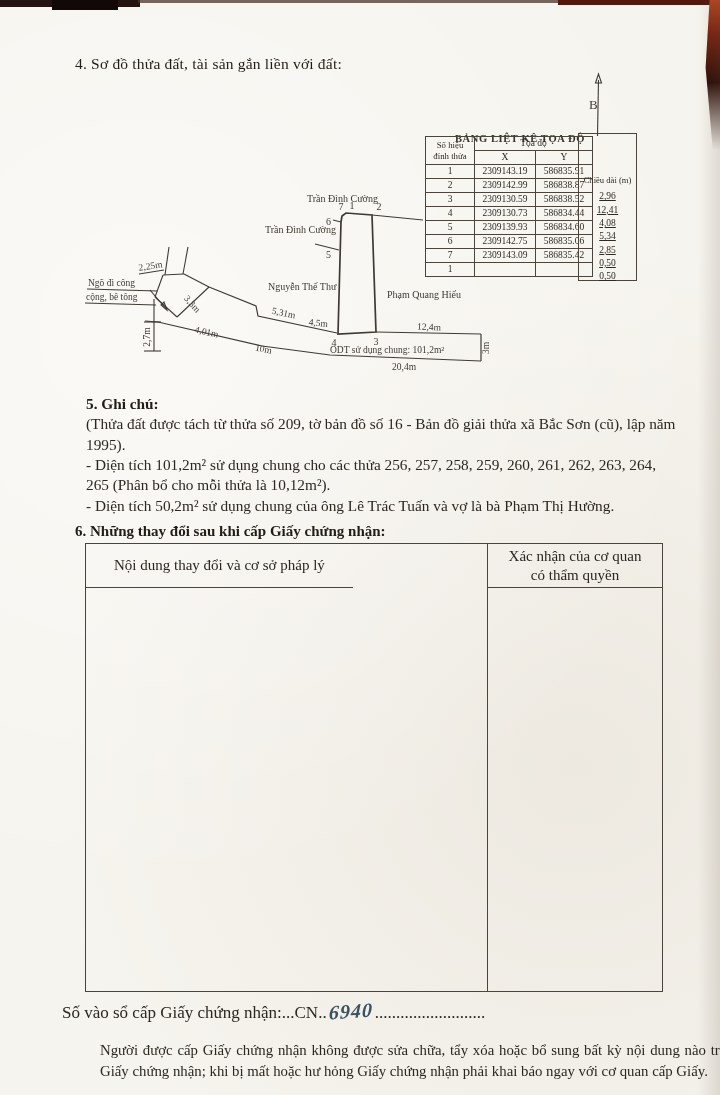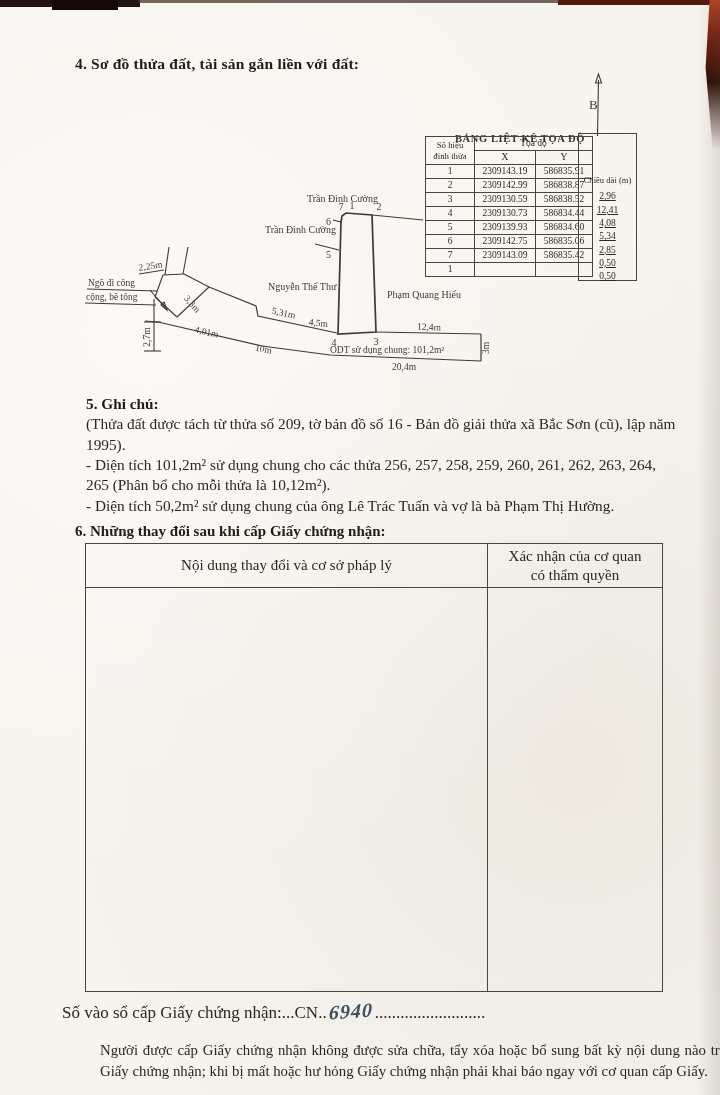--- a/index.html
+++ b/index.html
@@ -17,27 +17,27 @@
   .art-top-left{left:0;top:0;width:140px;height:7px;background:#241310;}
   .art-top-left2{left:52px;top:0;width:66px;height:10px;background:#120807;}
   .art-top-mid{left:138px;top:0;width:425px;height:3px;background:#4a342b;opacity:.75;}
   .art-top-right{left:558px;top:0;width:162px;height:5px;background:#54180d;}
   .art-corner{right:0;top:0;width:16px;height:150px;
     background:linear-gradient(to bottom,#b5441f 0%,#7a2210 22%,#2a0d06 55%,rgba(42,13,6,0) 100%);
     clip-path:polygon(35% 0,100% 0,100% 100%,55% 100%,10% 45%);}
   .art-right-band{right:0;top:0;width:22px;height:100%;
     background:linear-gradient(to left,rgba(100,85,70,.16),rgba(100,85,70,0));}
   
-  .h4{left:75px;top:55px;font-weight:bold;font-size:15.5px;letter-spacing:.2px;color:#221c16;}
+  .h4{left:75px;top:55px;font-weight:normal;font-size:15.5px;letter-spacing:.2px;color:#221c16;}
   .sec5{left:86px;top:394px;width:594px;font-size:15.3px;line-height:1.33;}
   .sec5 .t{font-weight:bold;color:#221c16;}
   .sec6-title{left:75px;top:523px;font-weight:bold;font-size:15px;color:#221c16;}
   
   .chg-table{left:85px;top:543px;width:576px;height:447px;border:1.2px solid #4a443c;display:flex;}
-  .chg-col1{width:401px;border-right:1.2px solid #4a443c;display:flex;flex-direction:column;}
+  .chg-col1{width:401px;border-right:1.2px solid #4a443c;display:flex;flex-direction:row;}
   .chg-col2{flex:1;display:flex;flex-direction:column;}
   .chg-head{height:43px;display:flex;align-items:center;justify-content:center;
     font-size:15px;text-align:center;line-height:1.25;padding:0 28px;}
   .chg-col1 .chg-head{border-bottom:1.2px solid #4a443c;}
   .chg-col2 .chg-head{border-bottom:1.2px solid #4a443c;padding:0 14px;}
   
   .ct-title{left:428px;top:133px;width:184px;text-align:center;font-weight:bold;
     font-size:10.5px;letter-spacing:.6px;color:#38322c;}
   table.ct{position:absolute;left:425px;top:136px;border-collapse:collapse;
     font-size:9.5px;color:#2e2923;}

